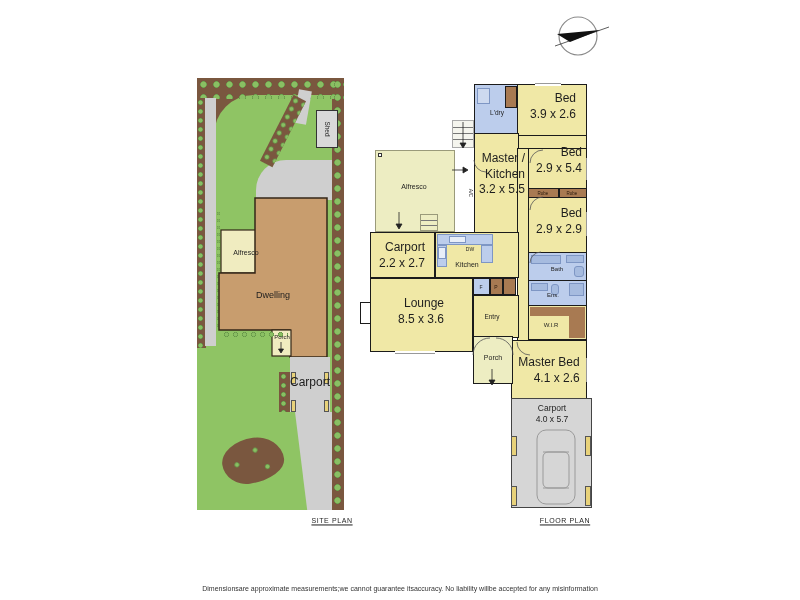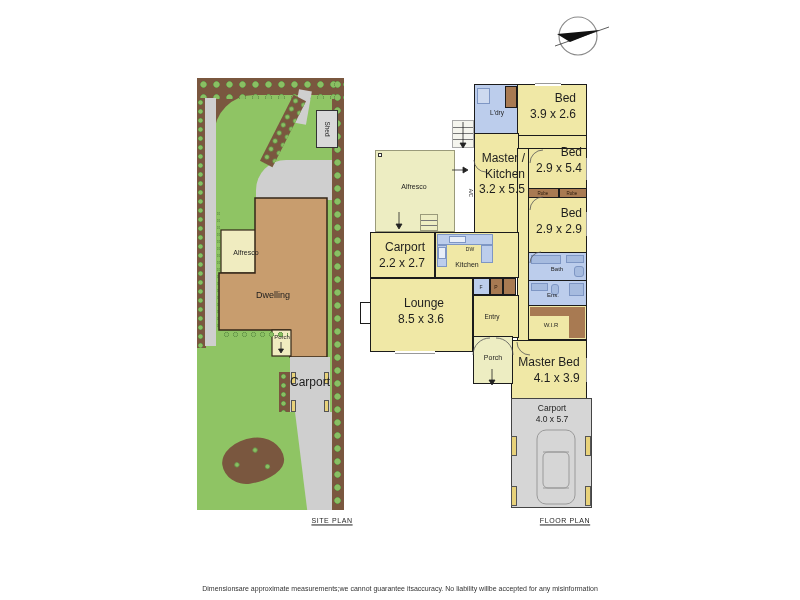--- a/index.html
+++ b/index.html
@@ -246,21 +246,21 @@
   </div>
 
   <div class="lbl" style="left:492px; top:317px; font-size:6.5px;">Entry</div>
 
   <div class="lbl f6" style="left:557px; top:270px;">Bath</div>
   <div class="lbl f6" style="left:553px; top:296px;">Ens.</div>
   <div class="lbl f6" style="left:551px; top:326px;">W.I.R</div>
 
   <div class="lbl f8" style="left:549px; top:371px;">
     <div>Master Bed</div>
-      <div>4.1 x 3.9</div>
+      <div>4.1 x 2.6</div>
   </div>
 
   <div class="lbl f7" style="left:493px; top:358px;">Porch</div>
   <div class="lbl f7" style="left:414px; top:187px;">Alfresco</div>
 
   <div class="lbl" style="left:552px; top:414px; font-size:8.5px;">
     <div>Carport</div>
       <div>4.0 x 5.7</div>
   </div>
 

